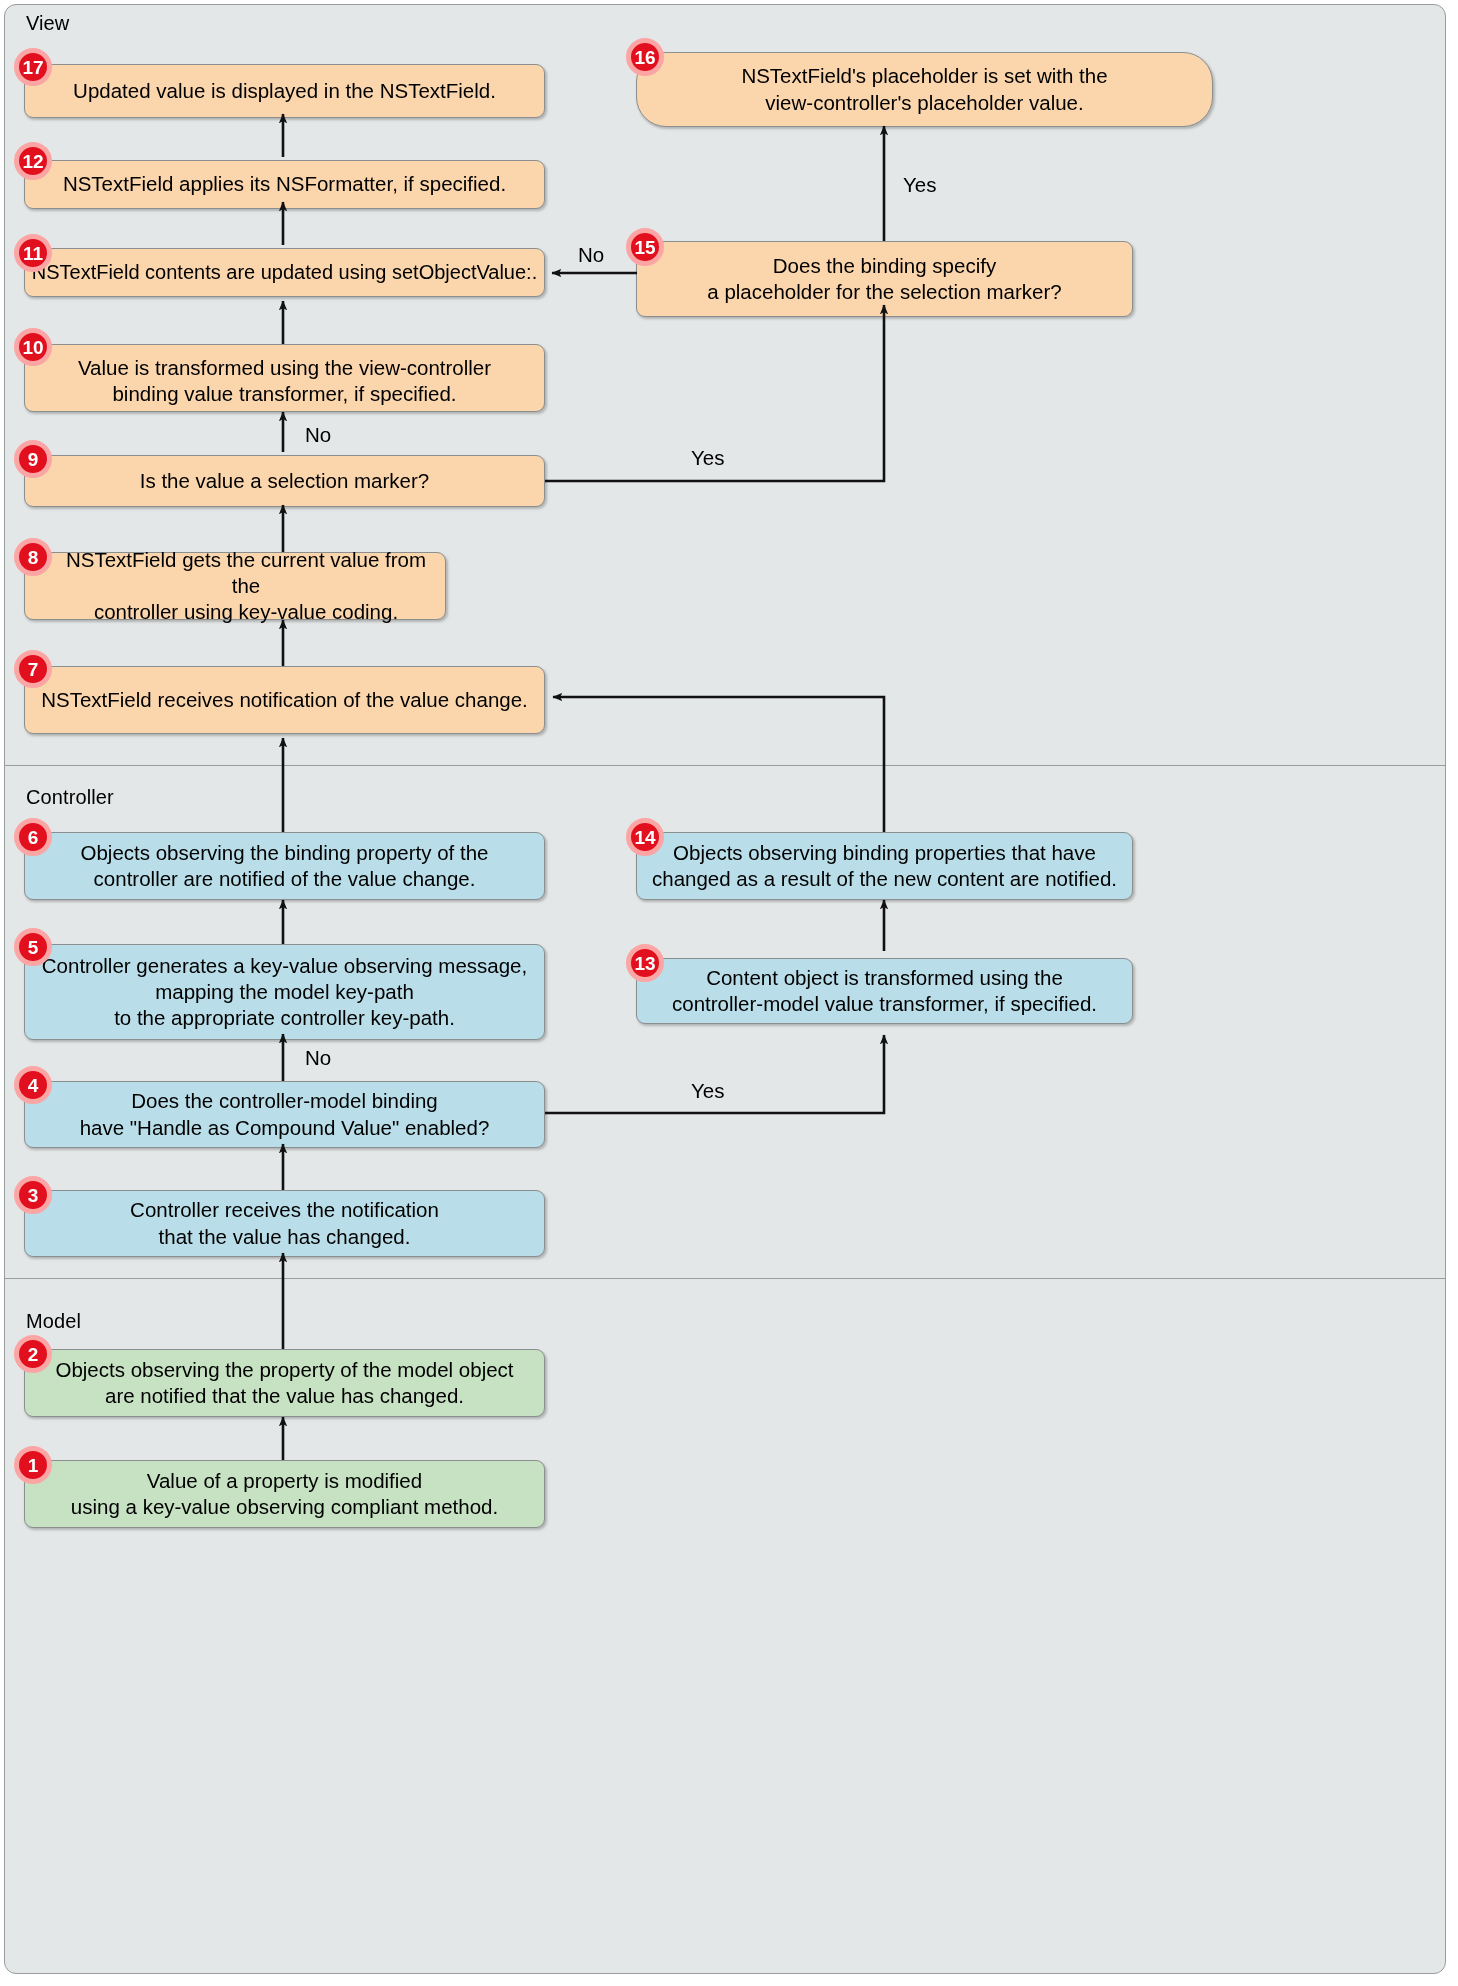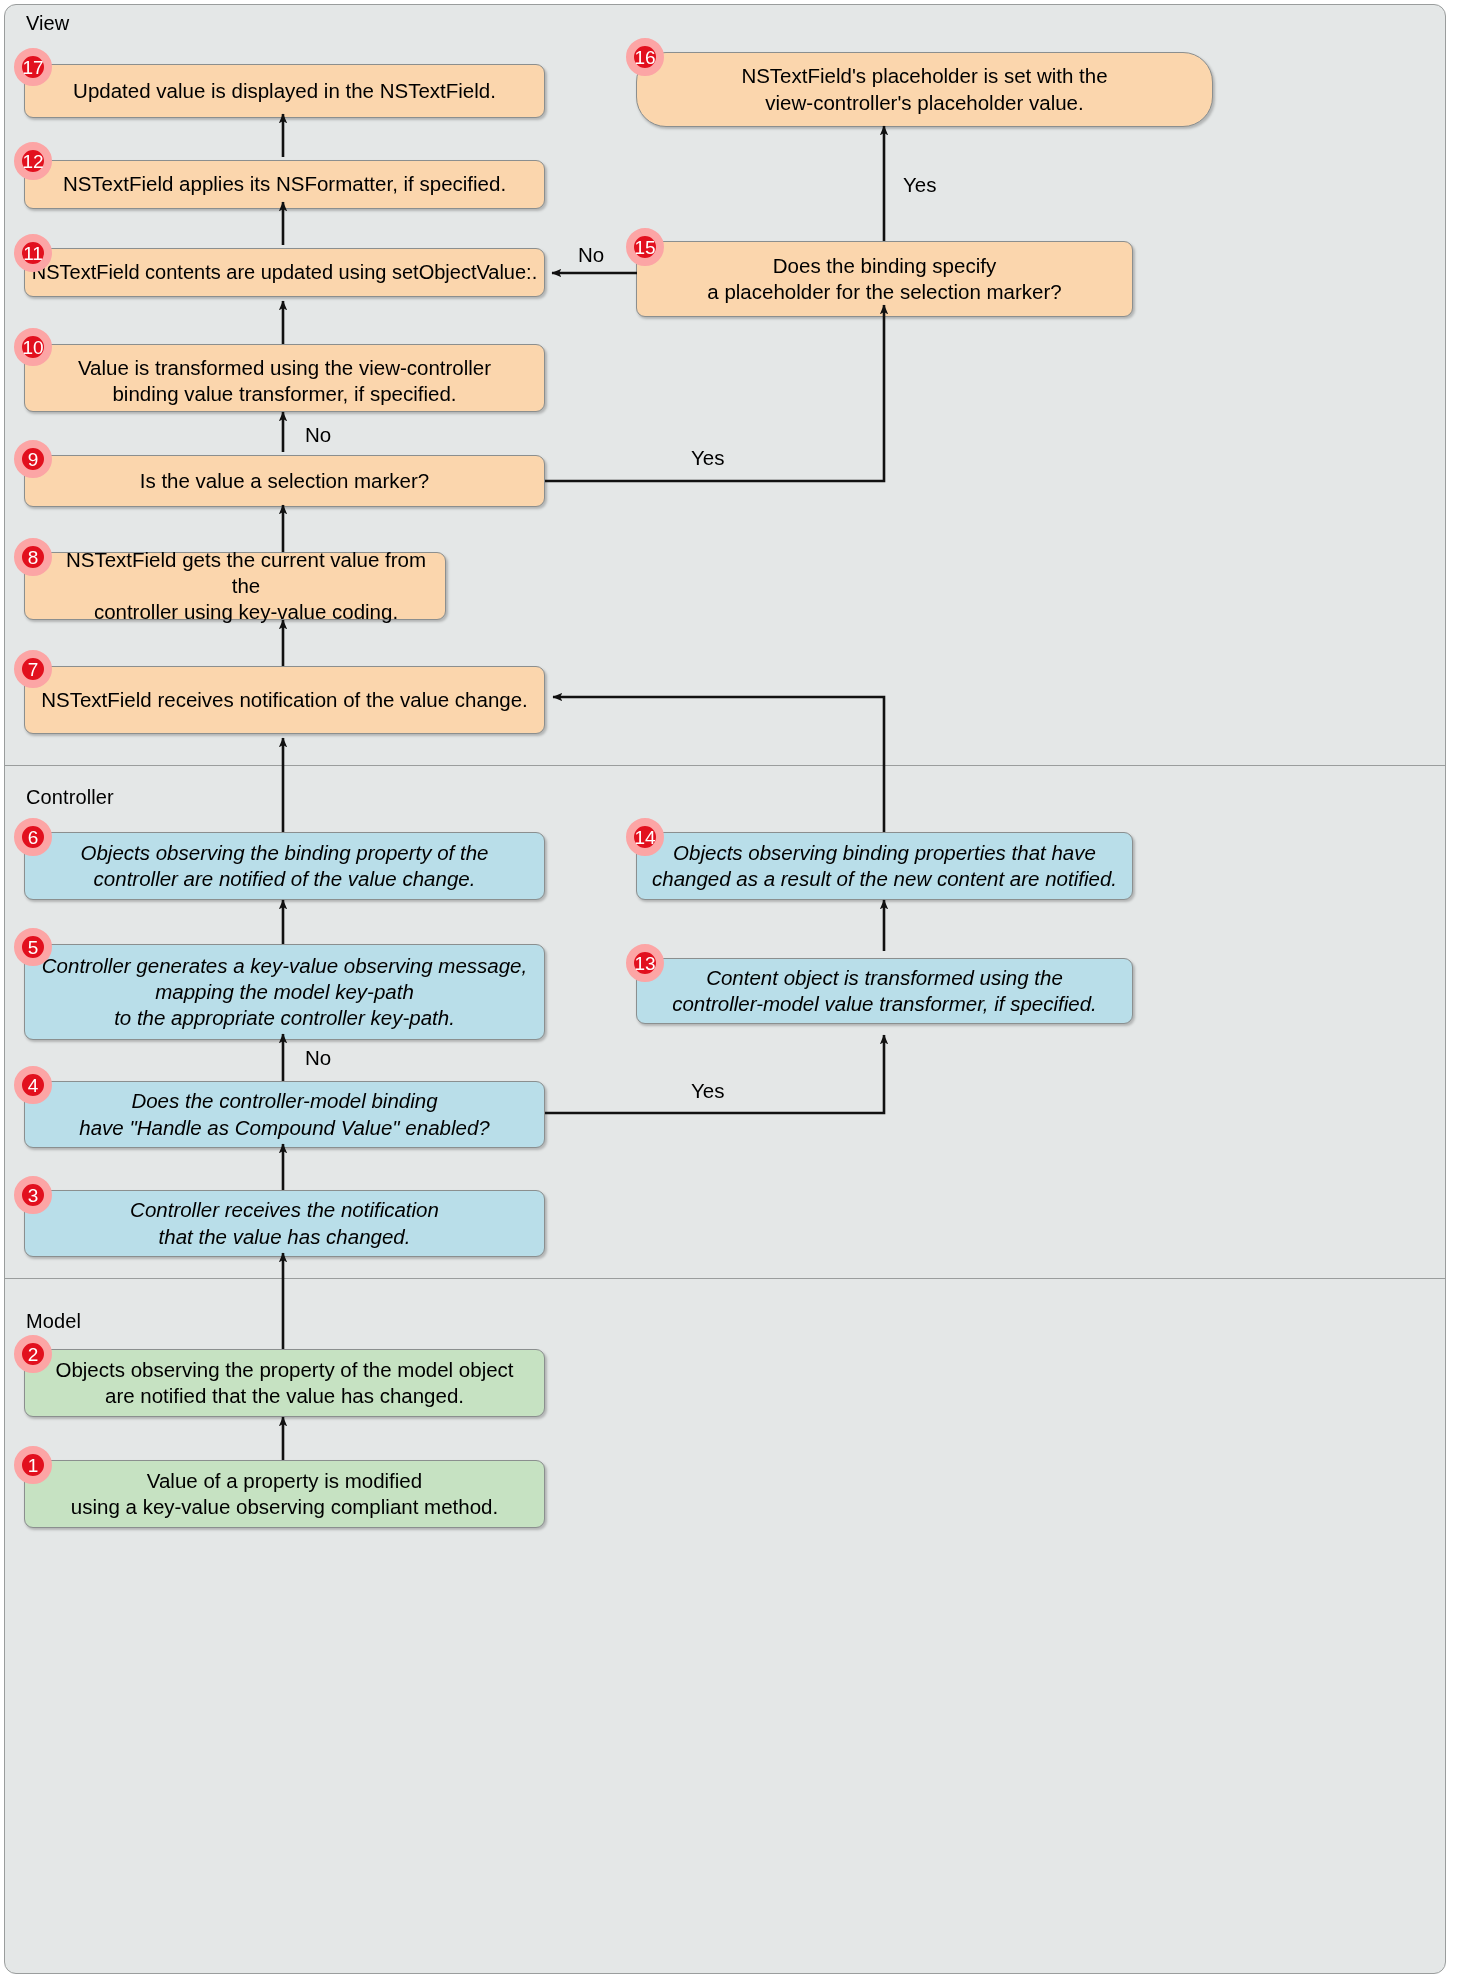--- a/index.html
+++ b/index.html
@@ -51,33 +51,33 @@
     display: flex;
     align-items: center;
     justify-content: center;
     text-align: center;
     font-size: 20.5px;
     line-height: 1.28;
     color: #000000;
     padding: 4px 14px;
   }
   .node-view  { background: #fbd6ad; }
-  .node-ctrl  { background: #b9dee9; font-style: italic; }
+  .node-ctrl  { background: #b9dee9; }
   .node-model { background: #c6e2c2; }
   .badge {
     position: absolute;
     width: 38px;
     height: 38px;
     border-radius: 50%;
     background: #e2101e;
-    border: 8px solid #fca5a5;
+    border: 5px solid #fca5a5;
     box-sizing: border-box;
     color: #ffffff;
     font-size: 19px;
-    font-weight: normal;
+    font-weight: bold;
     display: flex;
     align-items: center;
     justify-content: center;
     z-index: 6;
     line-height: 1;
   }
   .edge-label {
     position: absolute;
     font-size: 20.5px;
     color: #000000;

